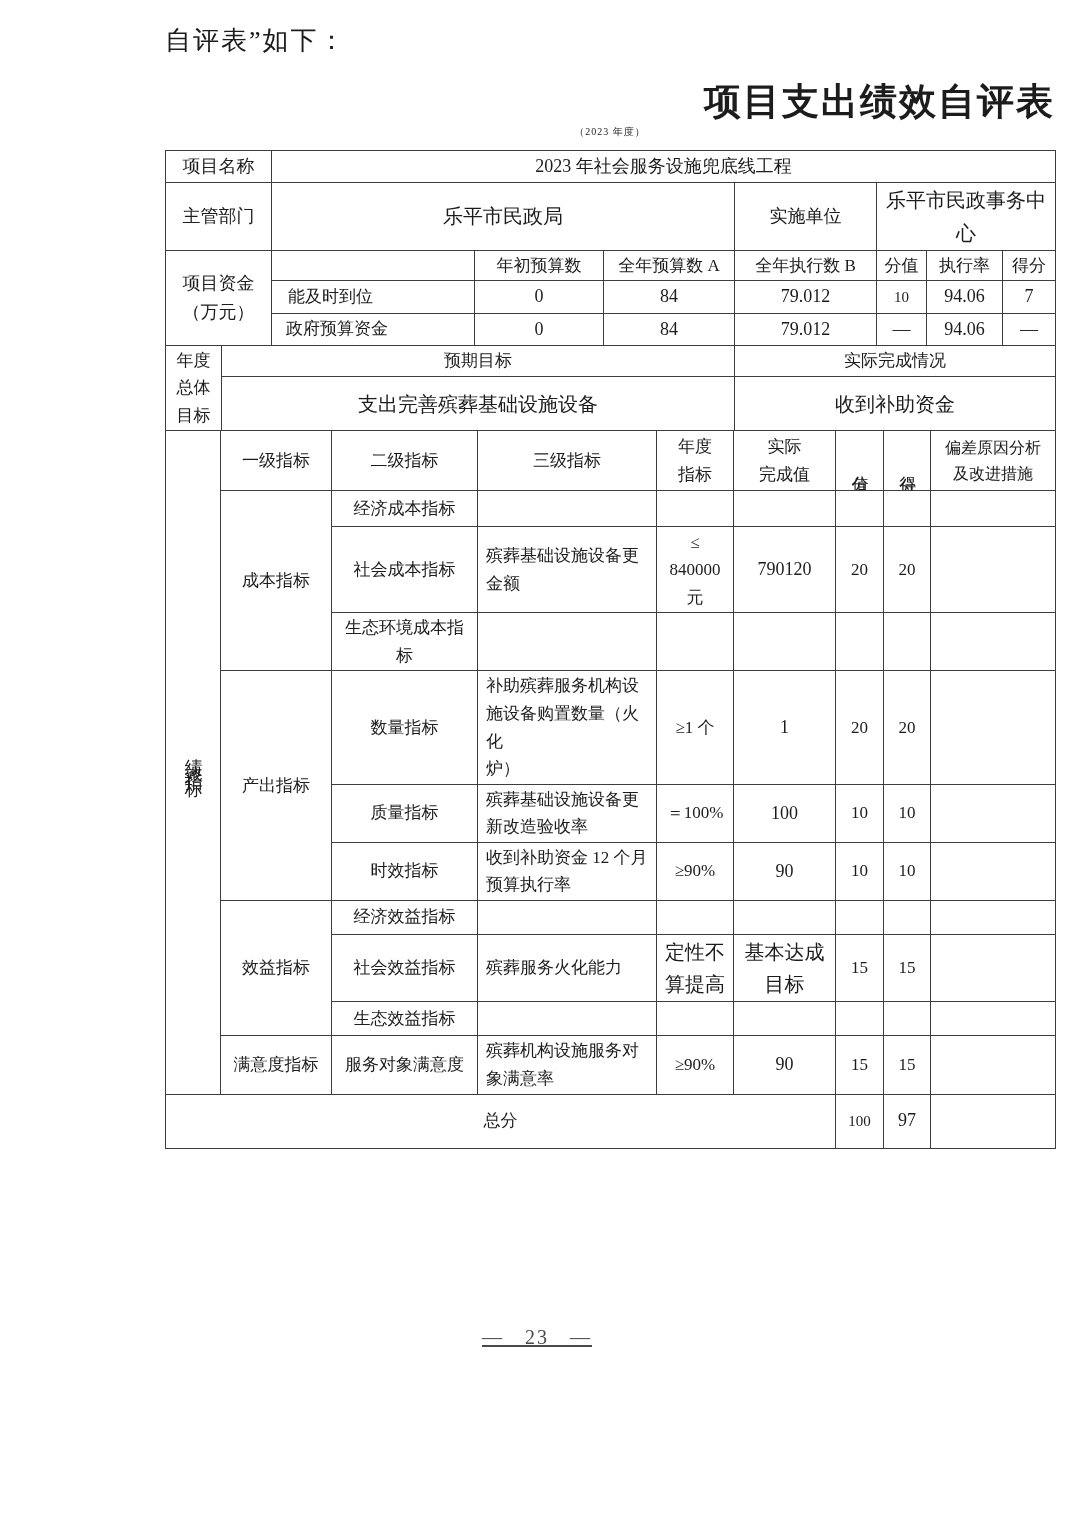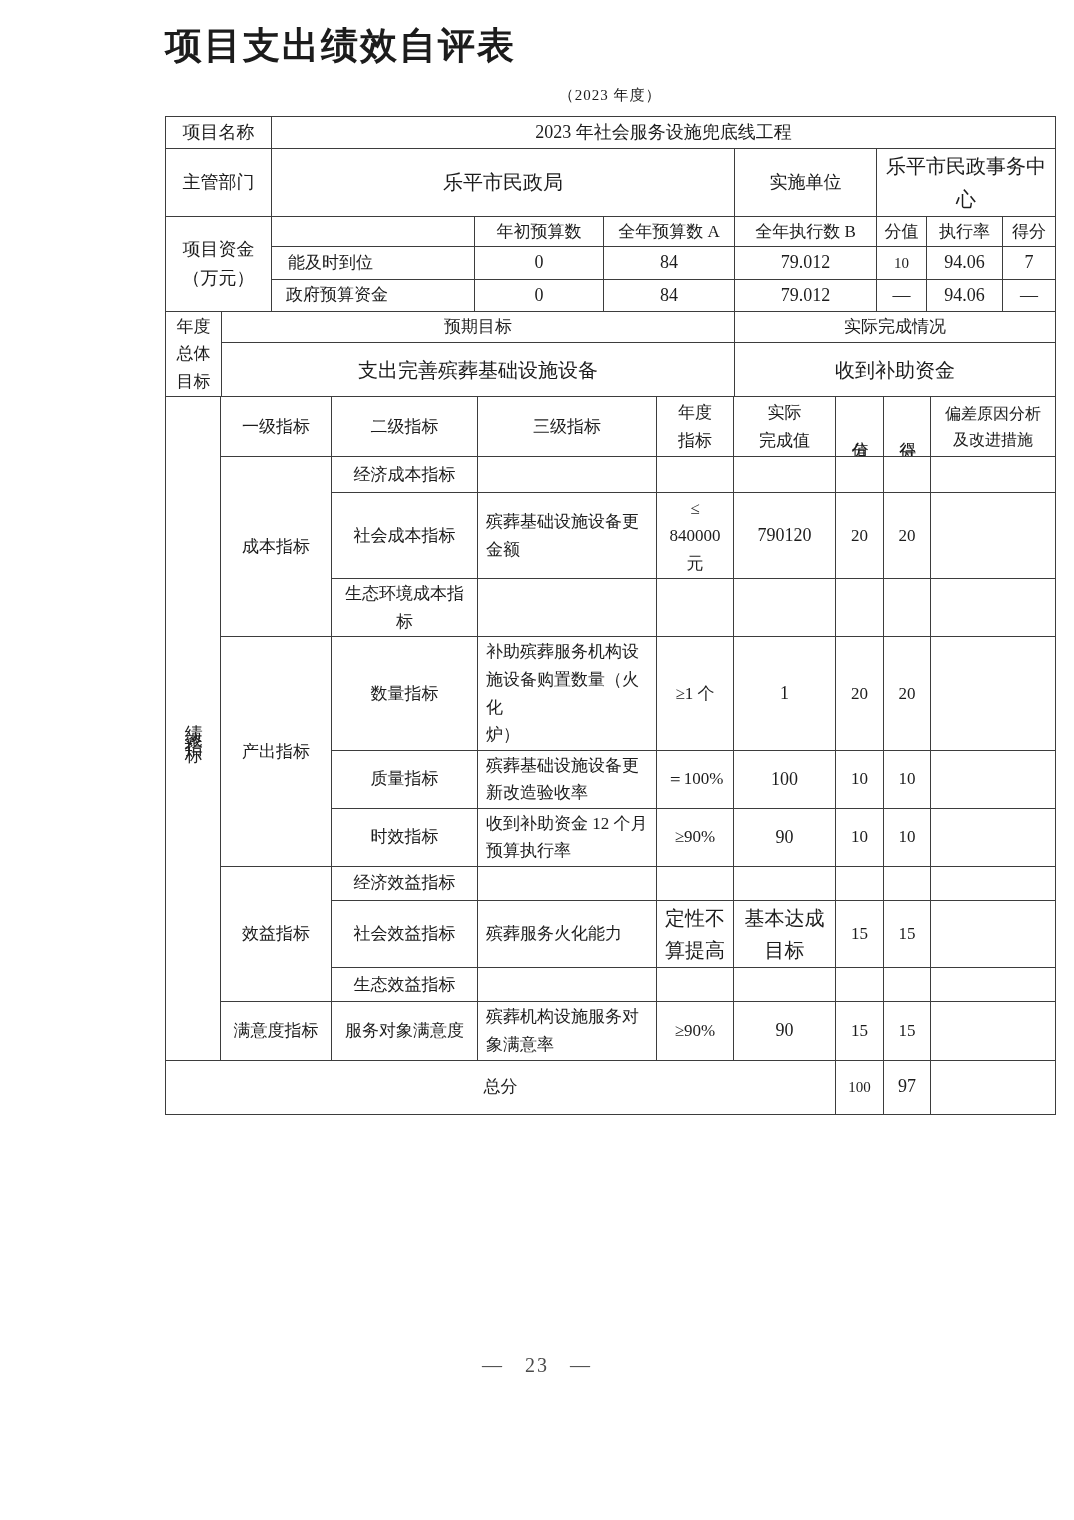--- a/index.html
+++ b/index.html
@@ -5,45 +5,46 @@
   html,body{margin:0;padding:0;}
   body{
     width:1074px;height:1520px;position:relative;background:#ffffff;
     font-family:"Liberation Serif","DejaVu Serif",serif;color:#1c1c1c;
     overflow:hidden;
   }
   .content{position:absolute;left:165px;top:0;width:890px;}
   .intro{font-size:26px;letter-spacing:2px;line-height:30px;}
   .intro .l1{display:block;margin:141px 0 0 57px;}
   .intro .l2{display:block;margin:25px 0 0 0;}
-  .doc-title{margin:23px 0 0 0;text-align:left;font-size:37px;font-weight:bold;letter-spacing:2px;line-height:40px;}
-  .doc-subtitle{margin-top:20px;text-align:center;font-size:15px;letter-spacing:1px;}
+  .doc-title{margin:23px 0 0 0;text-align:right;font-size:37px;font-weight:bold;letter-spacing:2px;line-height:40px;}
+  .doc-subtitle{margin-top:3px;text-align:center;font-size:10px;letter-spacing:1px;}
   .tablewrap{margin-top:11px;}
   table{border-collapse:collapse;table-layout:fixed;width:890px;padding-left:11px;}
   .tB,.tC{margin-top:-1px;}
   td{
     border:1px solid #3d3d3d;padding:1px 4px;text-align:center;vertical-align:middle;
     font-size:17px;line-height:1.62;overflow:hidden;word-break:break-all;
   }
   .pl{white-space:pre-line;}
   .left{text-align:left;padding-left:8px;padding-right:5px;}
   .lbl{font-size:18px;}
   .big{font-size:20px;}
   .md{font-size:18px;}
   .sm{font-size:15px;}
   .vtext{writing-mode:vertical-lr;text-orientation:upright;display:inline-block;letter-spacing:7px;font-size:18px;line-height:1.2;}
   .vhead{writing-mode:vertical-lr;text-orientation:upright;display:inline-block;letter-spacing:2px;font-size:17px;line-height:1.1;}
-  .footer{position:absolute;top:1354px;left:0;width:100%;text-align:center;font-size:20px;letter-spacing:2px;word-spacing:14px;color:#4a4a4a;}
+  .footer{position:absolute;top:1326px;left:0;width:100%;text-align:center;font-size:20px;letter-spacing:2px;word-spacing:14px;color:#4a4a4a;text-decoration:underline;}
 </style>
 </head>
 <body>
 
 <div class="content">
 
   <p class="intro">
+    <span class="l2">自评表”如下：</span>
   </p>
 
   <h1 class="doc-title">项目支出绩效自评表</h1>
   <div class="doc-subtitle">（2023 年度）</div>
 
   <div class="tablewrap">
 
     <table class="tA">
       <colgroup>
         <col style="width:106px">

